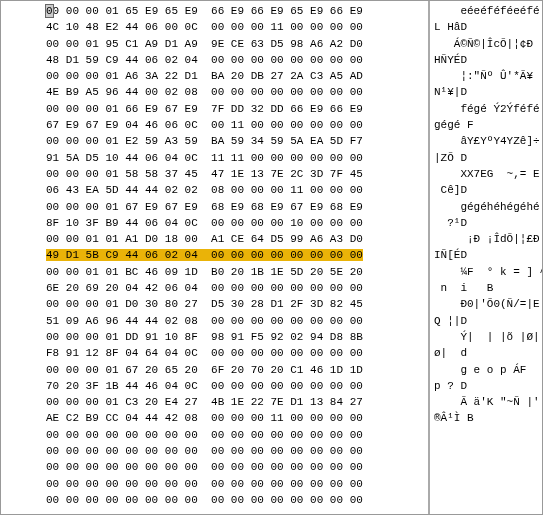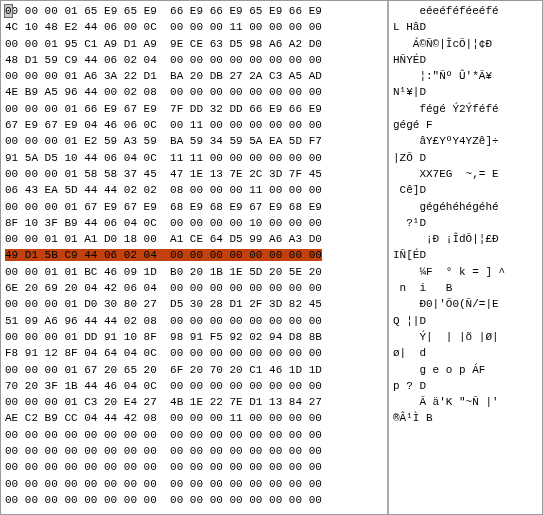--- a/index.html
+++ b/index.html
@@ -9,20 +9,21 @@
     font-size: 11px;
     background: #fff;
     overflow: hidden;
   }
   .hex-viewer {
     display: flex;
     width: 543px;
     height: 515px;
     border: 1px solid #999;
     box-sizing: border-box;
+    padding-left: 41px;
   }
   .hex-column {
     flex: 0 0 auto;
     padding: 2px 4px;
     overflow: hidden;
     white-space: pre;
     line-height: 16.3px;
     border-right: 2px solid #aaa;
     width: 388px;
     box-sizing: border-box;
@@ -36,21 +37,21 @@
     font-family: Liberation Mono, monospace;
   }
   .row {
     display: block;
   }
   .cursor {
     background: #ccc;
     outline: 1px solid #666;
   }
   .sel {
-    background: #c2410c;
+    background: #eab308;
   }
 </style>
 </head>
 <body>
 
 <div class="hex-viewer">
   <div class="hex-column" id="hex-col"><span class="row"><span class="cursor">0</span>0 00 00 01 65 E9 65 E9  66 E9 66 E9 65 E9 66 E9</span><span class="row">4C 10 48 E2 44 06 00 0C  00 00 00 11 00 00 00 00</span><span class="row">00 00 01 95 C1 A9 D1 A9  9E CE 63 D5 98 A6 A2 D0</span><span class="row">48 D1 59 C9 44 06 02 04  00 00 00 00 00 00 00 00</span><span class="row">00 00 00 01 A6 3A 22 D1  BA 20 DB 27 2A C3 A5 AD</span><span class="row">4E B9 A5 96 44 00 02 08  00 00 00 00 00 00 00 00</span><span class="row">00 00 00 01 66 E9 67 E9  7F DD 32 DD 66 E9 66 E9</span><span class="row">67 E9 67 E9 04 46 06 0C  00 11 00 00 00 00 00 00</span><span class="row">00 00 00 01 E2 59 A3 59  BA 59 34 59 5A EA 5D F7</span><span class="row">91 5A D5 10 44 06 04 0C  11 11 00 00 00 00 00 00</span><span class="row">00 00 00 01 58 58 37 45  47 1E 13 7E 2C 3D 7F 45</span><span class="row">06 43 EA 5D 44 44 02 02  08 00 00 00 11 00 00 00</span><span class="row">00 00 00 01 67 E9 67 E9  68 E9 68 E9 67 E9 68 E9</span><span class="row">8F 10 3F B9 44 06 04 0C  00 00 00 00 10 00 00 00</span><span class="row">00 00 01 01 A1 D0 18 00  A1 CE 64 D5 99 A6 A3 D0</span><span class="row"><span class="sel">49 D1 5B C9 44 06 02 04  00 00 00 00 00 00 00 00</span></span><span class="row">00 00 01 01 BC 46 09 1D  B0 20 1B 1E 5D 20 5E 20</span><span class="row">6E 20 69 20 04 42 06 04  00 00 00 00 00 00 00 00</span><span class="row">00 00 00 01 D0 30 80 27  D5 30 28 D1 2F 3D 82 45</span><span class="row">51 09 A6 96 44 44 02 08  00 00 00 00 00 00 00 00</span><span class="row">00 00 00 01 DD 91 10 8F  98 91 F5 92 02 94 D8 8B</span><span class="row">F8 91 12 8F 04 64 04 0C  00 00 00 00 00 00 00 00</span><span class="row">00 00 00 01 67 20 65 20  6F 20 70 20 C1 46 1D 1D</span><span class="row">70 20 3F 1B 44 46 04 0C  00 00 00 00 00 00 00 00</span><span class="row">00 00 00 01 C3 20 E4 27  4B 1E 22 7E D1 13 84 27</span><span class="row">AE C2 B9 CC 04 44 42 08  00 00 00 11 00 00 00 00</span><span class="row">00 00 00 00 00 00 00 00  00 00 00 00 00 00 00 00</span><span class="row">00 00 00 00 00 00 00 00  00 00 00 00 00 00 00 00</span><span class="row">00 00 00 00 00 00 00 00  00 00 00 00 00 00 00 00</span><span class="row">00 00 00 00 00 00 00 00  00 00 00 00 00 00 00 00</span><span class="row">00 00 00 00 00 00 00 00  00 00 00 00 00 00 00 00</span></div>
   <div class="ascii-column" id="ascii-col"><span class="row">    eéeéféféeéfé</span><span class="row">L HâD           </span><span class="row">   Á©Ñ©|ÎcÕ|¦¢Ð</span><span class="row">HÑYÉD           </span><span class="row">    ¦:"Ñº Û'*Ã¥­</span><span class="row">N¹¥|D           </span><span class="row">    fégé Ý2Ýféfé</span><span class="row">gégé F          </span><span class="row">    âY£YºY4YZê]÷</span><span class="row">|ZÕ D           </span><span class="row">    XX7EG  ~,= E</span><span class="row"> Cê]D           </span><span class="row">    gégéhéhégéhé</span><span class="row">  ?¹D           </span><span class="row">     ¡Ð ¡ÎdÕ|¦£Ð</span><span class="row">IÑ[ÉD           </span><span class="row">    ¼F  ° k = ] ^</span><span class="row"> n  i   B       </span><span class="row">    Ð0|'Õ0(Ñ/=|E</span><span class="row">Q ¦|D           </span><span class="row">    Ý|  | |õ |Ø|</span><span class="row">ø|  d           </span><span class="row">    g e o p ÁF  </span><span class="row">p ? D           </span><span class="row">    Ã ä'K "~Ñ |'</span><span class="row">®Â¹Ì B          </span><span class="row">                </span><span class="row">                </span><span class="row">                </span><span class="row">                </span><span class="row">                </span></div>
 </div>
 

